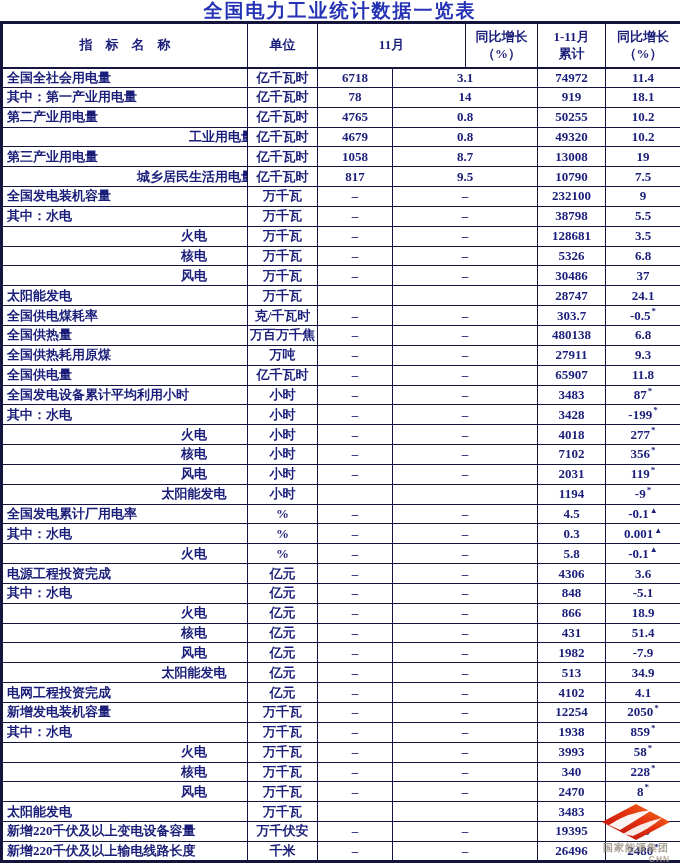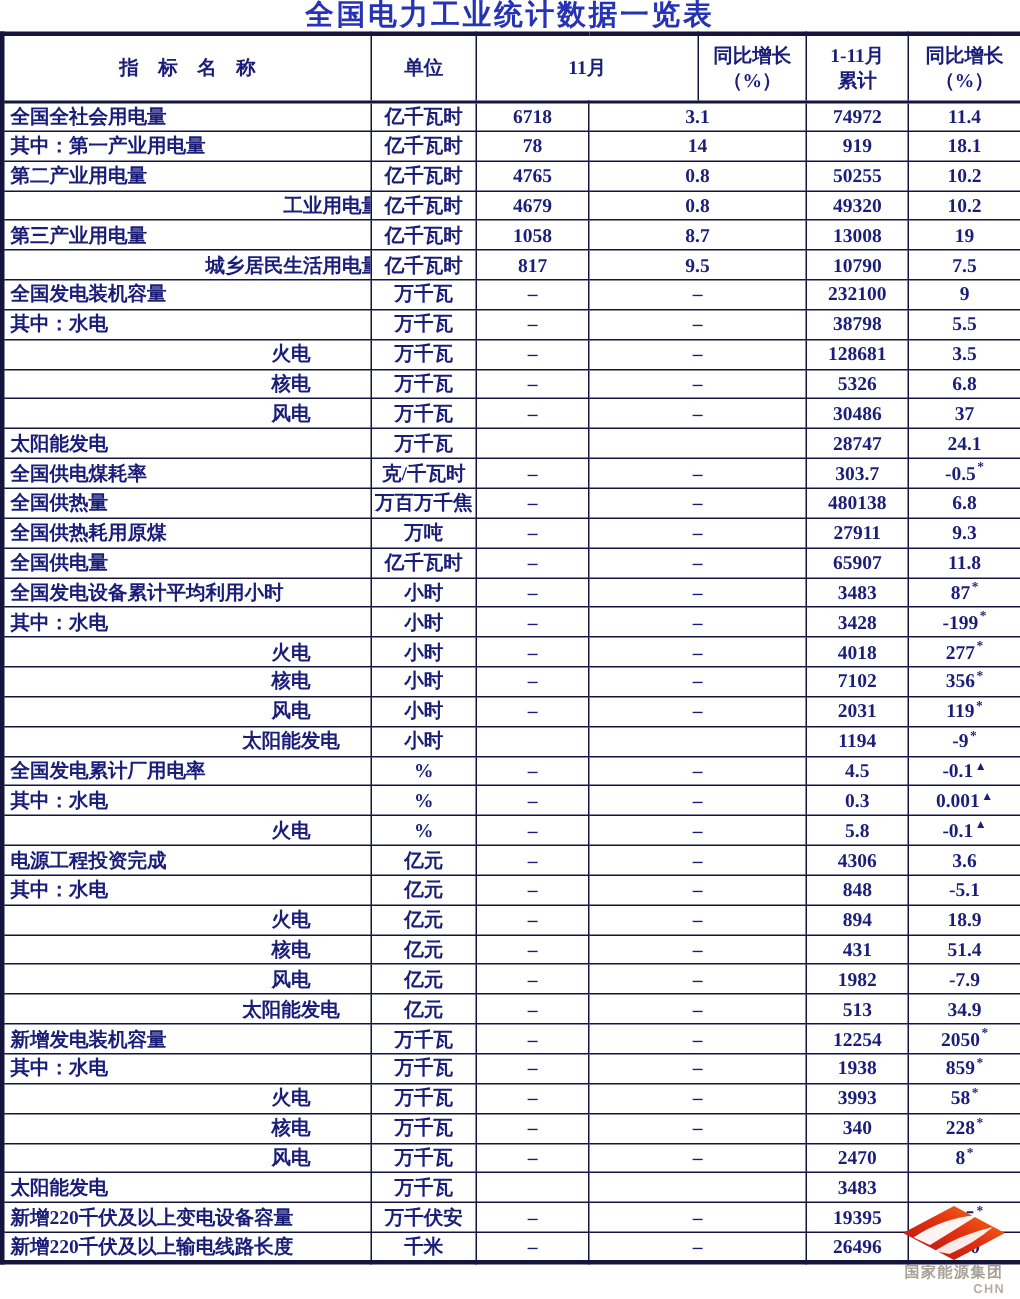--- a/index.html
+++ b/index.html
@@ -302,21 +302,21 @@
       <td class="num mgrow" colspan="2">–</td>
       <td class="num cum">848</td>
       <td class="num cgrow"><span class="cg-v">-5.1</span></td>
     </tr>
 
     <tr>
       <td class="name lv-sub"><span class="nm">火电</span></td>
       <td class="unit">亿元</td>
       <td class="num mval">–</td>
       <td class="num mgrow" colspan="2">–</td>
-      <td class="num cum">894</td>
+      <td class="num cum">866</td>
       <td class="num cgrow"><span class="cg-v">18.9</span></td>
     </tr>
 
     <tr>
       <td class="name lv-sub"><span class="nm">核电</span></td>
       <td class="unit">亿元</td>
       <td class="num mval">–</td>
       <td class="num mgrow" colspan="2">–</td>
       <td class="num cum">431</td>
       <td class="num cgrow"><span class="cg-v">51.4</span></td>
@@ -333,20 +333,28 @@
 
     <tr>
       <td class="name lv-sub"><span class="nm">太阳能发电</span></td>
       <td class="unit">亿元</td>
       <td class="num mval">–</td>
       <td class="num mgrow" colspan="2">–</td>
       <td class="num cum">513</td>
       <td class="num cgrow"><span class="cg-v">34.9</span></td>
     </tr>
 
+    <tr>
+      <td class="name lv-top"><span class="nm">电网工程投资完成</span></td>
+      <td class="unit">亿元</td>
+      <td class="num mval">–</td>
+      <td class="num mgrow" colspan="2">–</td>
+      <td class="num cum">4102</td>
+      <td class="num cgrow"><span class="cg-v">4.1</span></td>
+    </tr>
 
     <tr>
       <td class="name lv-top"><span class="nm">新增发电装机容量</span></td>
       <td class="unit">万千瓦</td>
       <td class="num mval">–</td>
       <td class="num mgrow" colspan="2">–</td>
       <td class="num cum">12254</td>
       <td class="num cgrow"><span class="cg-v">2050</span><sup class="cg-s">*</sup></td>
     </tr>
 

